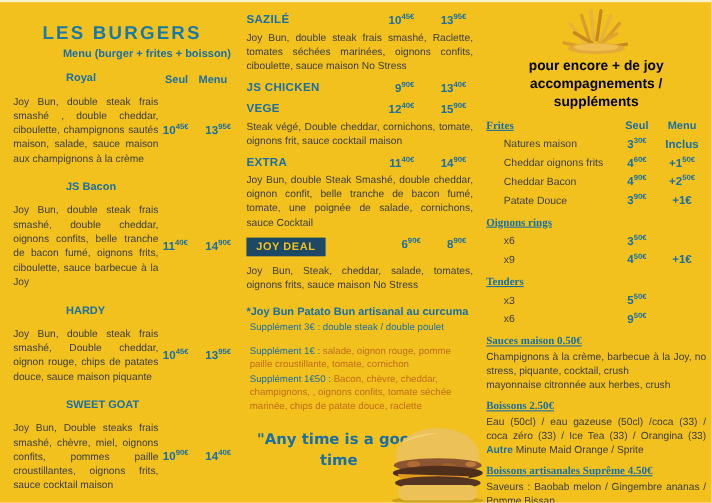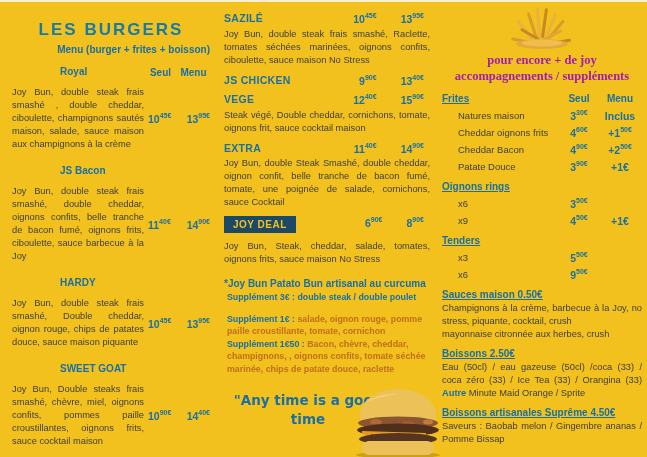--- a/index.html
+++ b/index.html
@@ -31,30 +31,30 @@
 
   
   .m-item{margin-bottom:7px;}
   .m-head{display:flex;justify-content:space-between;align-items:flex-start;}
   .m-name{font-size:10.5px;font-weight:bold;color:#1A6FA3;letter-spacing:.3px;}
   .m-prices{display:flex;gap:24px;padding-right:6px;}
   .m-desc{font-size:9.3px;line-height:13px;text-align:justify;margin:3px 0 0;}
   .badge{background:#1C4966;color:#F2C11E;font-weight:bold;font-size:10px;letter-spacing:.5px;
          padding:3px 9px;display:inline-block;}
   .m-note{font-size:10px;font-weight:bold;color:#1A6FA3;margin:12px 0 2px;}
-  .m-supp{font-size:8.8px;font-weight:bold;line-height:12.5px;margin:0 0 0 3px;}
+  .m-supp{font-size:8.8px;font-weight:normal;line-height:12.5px;margin:0 0 0 3px;}
   .m-supp.gap{margin-top:9px;}
   .quote{margin-top:16px;width:168px;text-align:center;color:#1A6FA3;font-weight:bold;
          font-size:13.5px;line-height:19px;font-family:"DejaVu Sans",sans-serif;}
 
   
   .fries-wrap{text-align:center;height:48px;}
-  .r-heading{text-align:center;color:#a21caf;font-weight:bold;font-size:12.5px;line-height:16px;
-             font-family:Liberation Serif, serif;margin-bottom:8px;}
-  .r-sec-title{font-size:10px;font-weight:bold;color:#1A6FA3;text-decoration:underline;margin:7px 0 2px;}
+  .r-heading{text-align:center;color:#000000;font-weight:bold;font-size:12.5px;line-height:16px;
+             font-family:Liberation Sans, sans-serif;margin-bottom:8px;}
+  .r-sec-title{font-size:10px;font-weight:bold;color:#1A6FA3;text-decoration:underline;margin:7px 0 2px;font-family:Liberation Serif, serif;}
   .r-sec-title .nound{text-decoration:none;}
   .r-row{display:flex;align-items:baseline;font-size:9.5px;line-height:13.5px;}
   .r-label{flex:1;margin-left:16px;}
   .r-seul{width:38px;text-align:center;}
   .r-menu{width:44px;text-align:center;}
   .r-colh{font-size:10px;font-weight:bold;color:#1A6FA3;}
   .r-desc{font-size:9.3px;line-height:13px;text-align:justify;margin:1px 0 0;}
 
   
   .burger{position:absolute;left:350px;top:381px;}

